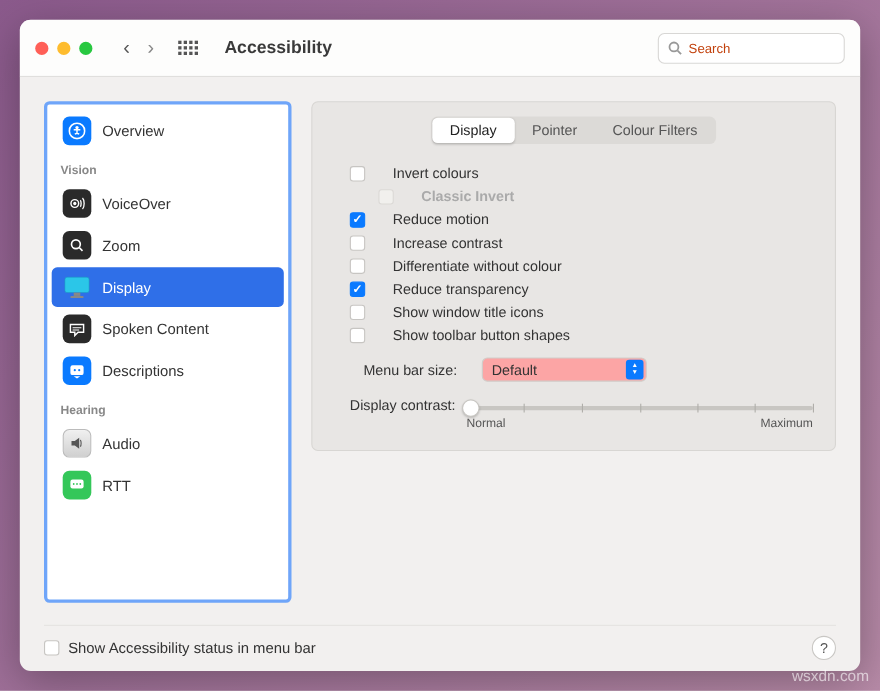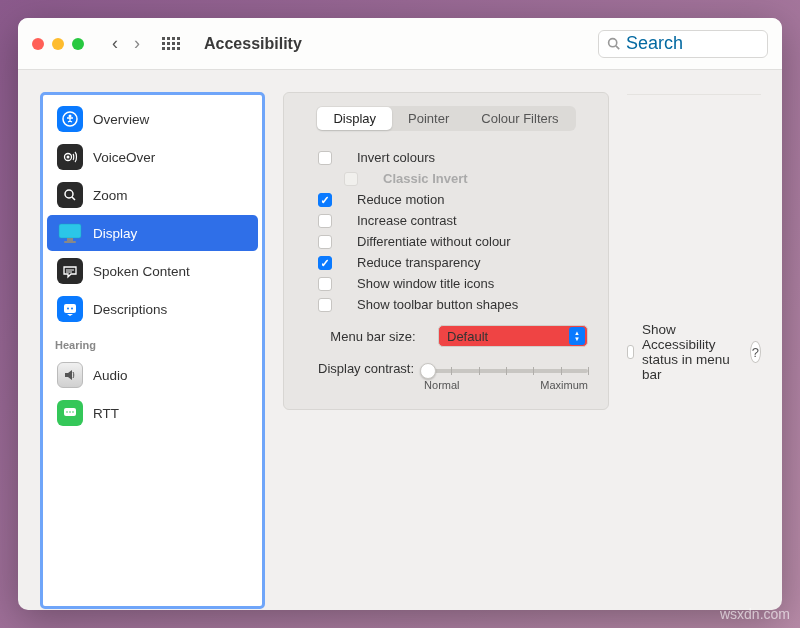--- a/index.html
+++ b/index.html
@@ -52,23 +52,23 @@
     display:flex; align-items:center;
     width: 170px; height: 28px;
     background: #fff;
     border: 1px solid #d8d7d5;
     border-radius: 6px;
     padding: 0 8px;
     color: #aaa;
     gap:6px;
   }
   .searchbox svg { flex-shrink:0; }
-  .searchph { font-size: 18px; color:#0369a1; }
-
-  .body { flex:1; display:flex; padding: 22px 22px 1px 22px; gap: 18px; flex-direction:row; overflow:hidden;}
+  .searchph { font-size: 12px; color:#c2410c; }
+
+  .body { flex:1; display:flex; padding: 22px 22px 1px 22px; gap: 18px; flex-direction:column; overflow:hidden;}
   .cols { flex:1; display:flex; gap: 18px; min-height:0;}
   .sidebar {
     width: 225px;
     background: #fff;
     border: 3px solid #6fa5f9;
     border-radius: 5px;
     overflow: hidden;
     padding-top: 4px;
   }
   .section-title {
@@ -136,21 +136,21 @@
   .checkbox.checked::after { content:"✓"; color:#fff; font-size:11px; line-height:1; font-weight:bold; }
   .checkbox.disabled { background:#f1f0ed; border-color:#dbd9d6; }
   .checkrow .cl { font-size:13px; color:#333; }
   .checkrow.indent .cl { color:#aaa; }
 
   .formrow { display:flex; align-items:center; gap:10px; padding: 10px 0 4px 14px; }
   .formrow .flabel { font-size:13px; color:#333; width:110px; text-align:center; }
   .select {
     display:flex; align-items:center; justify-content:space-between;
     width: 150px; height: 22px;
-    background:#ef4444;
+    background:#fca5a5;
     border:1px solid #d0ceca;
     border-radius:5px;
     padding: 0 2px 0 8px;
     font-size:13px;
   }
   .select-stepper {
     width:16px; height:18px; background:#0a7aff; border-radius:3px;
     display:flex; flex-direction:column; align-items:center; justify-content:center;
     color:#fff; font-size:6px; line-height:1;
   }
@@ -233,20 +233,21 @@
         <div class="item">
           <div class="icon-box" style="background:#0a7aff">
             <svg width="16" height="16" viewBox="0 0 16 16">
                 <circle cx="8" cy="8" r="7" fill="none" stroke="#fff" stroke-width="1.5"></circle>
                 <circle cx="8" cy="5" r="1.5" fill="#fff"></circle>
                 <path d="M5 7h6M8 7v4M6 11l2-1 2 1" stroke="#fff" stroke-width="1.3" fill="none"></path>
               </svg>
           </div>
           <span class="label">Overview</span>
         </div>
+        <div class="section-title">Vision</div>
         <div class="item">
           <div class="icon-box" style="background:#2a2a2a">
             <svg width="16" height="16" viewBox="0 0 16 16">
                 <circle cx="6" cy="8" r="3.5" fill="none" stroke="#fff" stroke-width="1.3"></circle>
                 <circle cx="6" cy="8" r="1.5" fill="#fff"></circle>
                 <path d="M11 5c1 1 1 5 0 6M13 3c2 2 2 8 0 10" stroke="#fff" stroke-width="1.2" fill="none"></path>
               </svg>
           </div>
           <span class="label">VoiceOver</span>
         </div>

